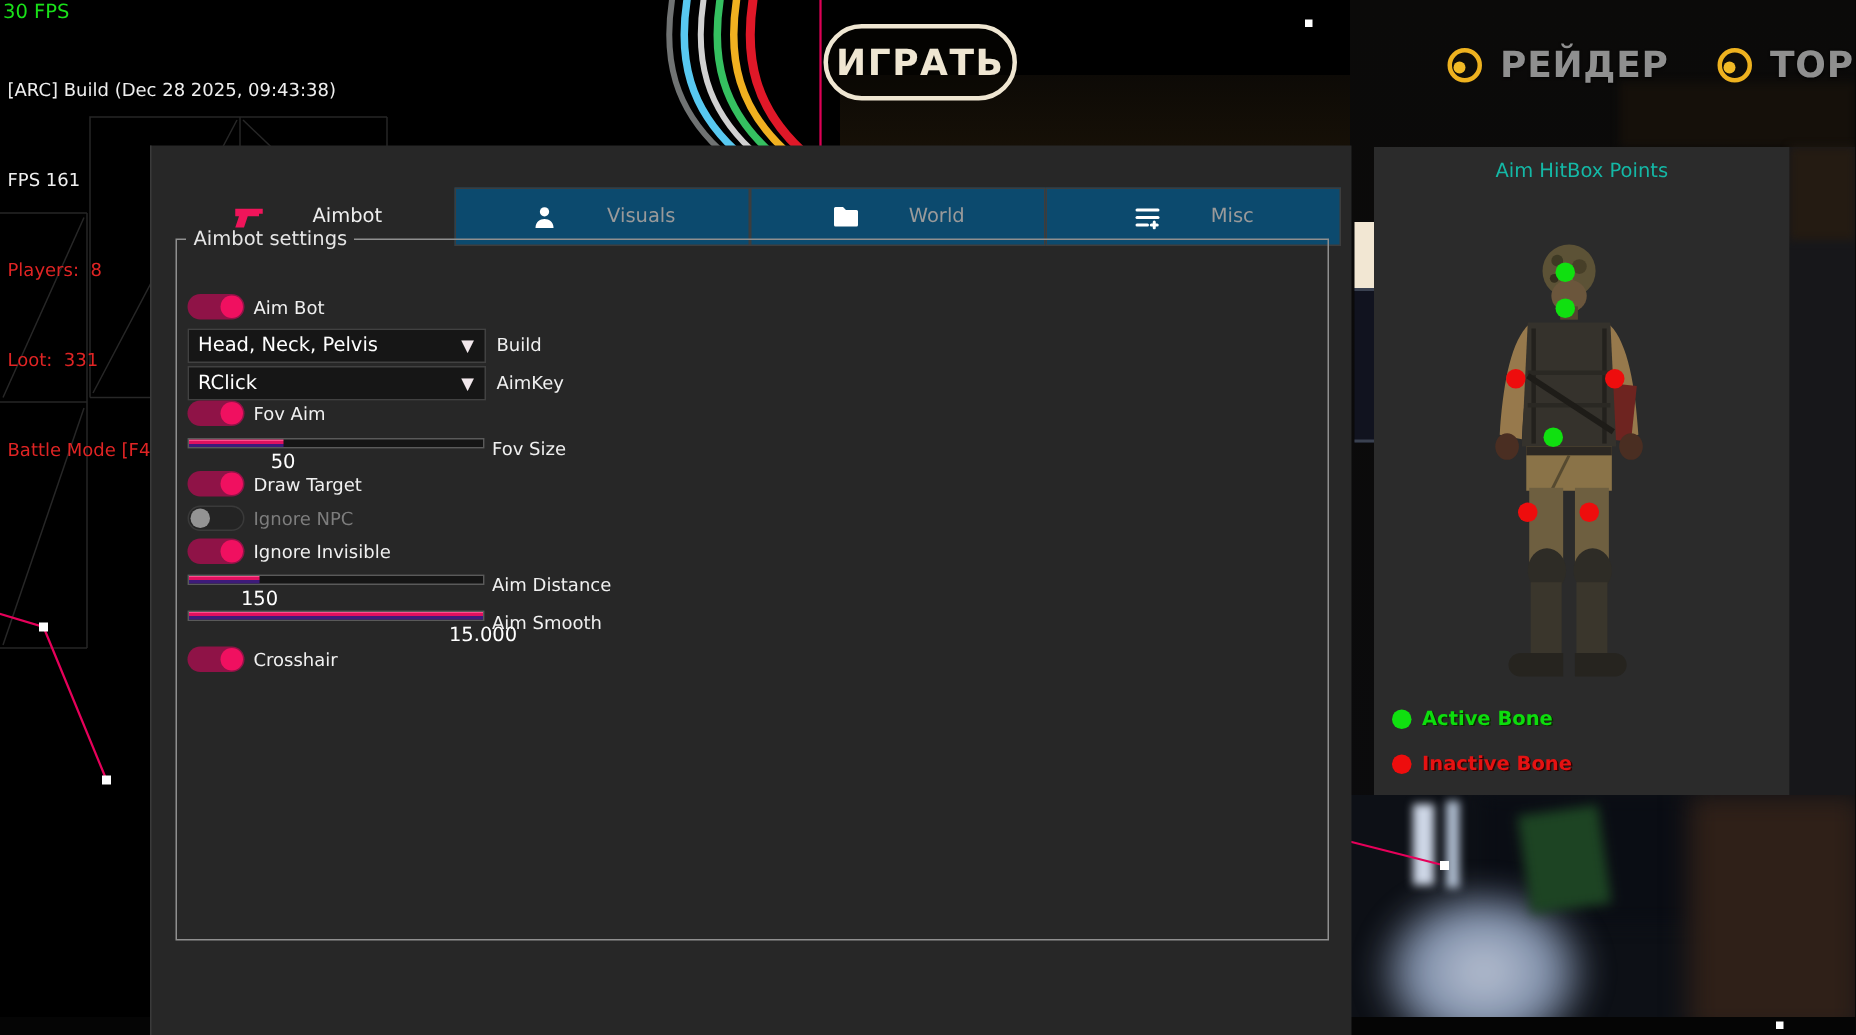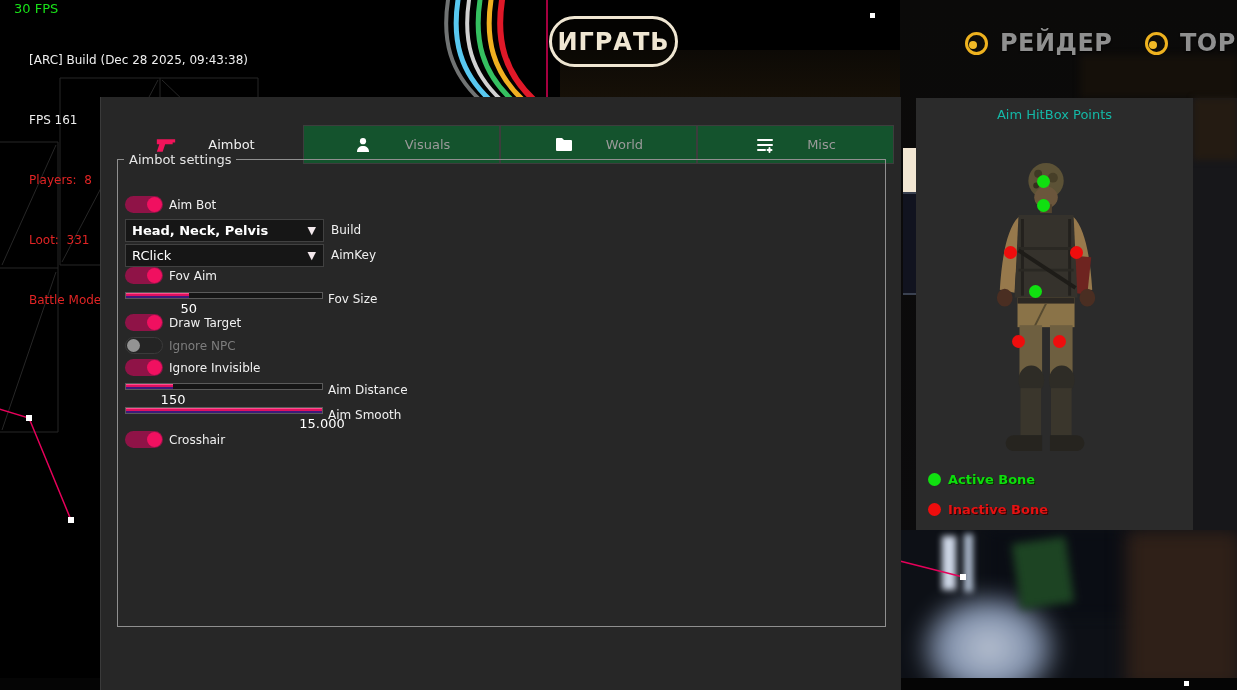--- a/index.html
+++ b/index.html
@@ -20,37 +20,37 @@
   .scene .strip1{position:absolute;left:42px;top:6px;width:14px;height:54px;background:#cdd6e6;filter:blur(3px);}
   .scene .strip2{position:absolute;left:64px;top:4px;width:9px;height:58px;background:#aebccf;filter:blur(3px);}
   .scene .green{position:absolute;left:116px;top:10px;width:54px;height:66px;background:#1d4423;filter:blur(4px);transform:rotate(-8deg);}
   .scene .brown{position:absolute;left:226px;top:0;width:115px;height:160px;background:#2f2018;filter:blur(9px);}
   .scene .navy{position:absolute;left:88px;top:0;width:145px;height:85px;background:#0a0d14;filter:blur(6px);}
   .bottom-bar{left:0;top:678px;width:1237px;height:12px;background:#050505;}
   .wdot{background:#fff;}
 
   
   .debug{left:0;top:0;font-size:12px;line-height:20px;}
-  .debug div{white-space:pre;margin-left:12px;}
+  .debug div{white-space:pre;}
   .dbg-green{color:#19e019;position:absolute;left:2px;top:-1px;font-size:13px;}
   .dbg-white{color:#efefef;}
   .dbg-red{color:#e02424;}
   .debug .lines{position:absolute;left:5px;top:10px;}
 
   
   .play-btn{left:549px;top:16px;width:123px;height:45px;border:3px solid #efe6d2;border-radius:30px;
     background:rgba(8,6,3,.45);color:#efe6d2;font-size:24px;font-weight:bold;display:flex;align-items:center;justify-content:center;letter-spacing:1px;cursor:pointer;}
   .menu-item{top:24px;height:38px;display:flex;align-items:center;gap:12px;color:#8f8f8f;font-size:24px;font-weight:bold;letter-spacing:.5px;cursor:pointer;text-shadow:0 1px 2px #000;}
   .coin{width:17px;height:17px;border-radius:50%;border:3px solid #eeb21f;background:#0e0d09;position:relative;flex:0 0 auto;}
   .coin::after{content:"";position:absolute;left:1px;top:6px;width:8px;height:8px;border-radius:50%;background:#f2bb26;}
 
   
   .panel{left:100px;top:97px;width:800px;height:593px;background:#272727;border-left:1px solid #3a3a3a;}
   .tabs{position:absolute;left:7px;top:28px;width:786px;height:39px;display:flex;}
-  .tab{flex:1 1 0;display:flex;align-items:center;justify-content:center;gap:32px;font-size:13px;color:#9a9a9a;background:#14532d;border:1px solid #3d3d3d;cursor:pointer;}
+  .tab{flex:1 1 0;display:flex;align-items:center;justify-content:center;gap:32px;font-size:13px;color:#9a9a9a;background:#0c4a6e;border:1px solid #3d3d3d;cursor:pointer;}
   .tab.active{background:transparent;border:none;color:#efefef;}
   .tab .ticon{width:20px;height:20px;display:flex;align-items:center;justify-content:center;}
 
   fieldset.settings{position:absolute;left:16px;top:55px;width:767px;height:473px;margin:0;padding:0;
     border:1px solid #8f8f8f;background:transparent;}
   fieldset.settings legend{margin-left:6px;padding:0 5px;font-size:13px;color:#e6e6e6;}
   .lbl{position:absolute;font-size:12px;color:#f0f0f0;white-space:nowrap;}
   .lbl.dim{color:#7d7d7d;}
 
   .toggle{position:absolute;width:38px;height:17px;border-radius:9px;background:#8f1347;cursor:pointer;}
@@ -208,21 +208,21 @@
     </div>
 
     <fieldset class="settings">
       <legend>Aimbot settings</legend>
 
       <div class="toggle on" style="left:7px;top:29px;">
           <div class="knob"></div>
         </div>
       <span class="lbl" style="left:51px;top:31px;">Aim Bot</span>
 
-      <div class="dropdown" style="left:7px;top:52px;font-weight:bold;">
+      <div class="dropdown" style="left:7px;top:52px;">
         <span class="dval">Head, Neck, Pelvis</span>
         <span class="darrow">▼</span>
       </div>
       <span class="lbl" style="left:213px;top:56px;">Build</span>
 
       <div class="dropdown" style="left:7px;top:77px;">
         <span class="dval">RClick</span>
         <span class="darrow">▼</span>
       </div>
       <span class="lbl" style="left:213px;top:81px;">AimKey</span>

